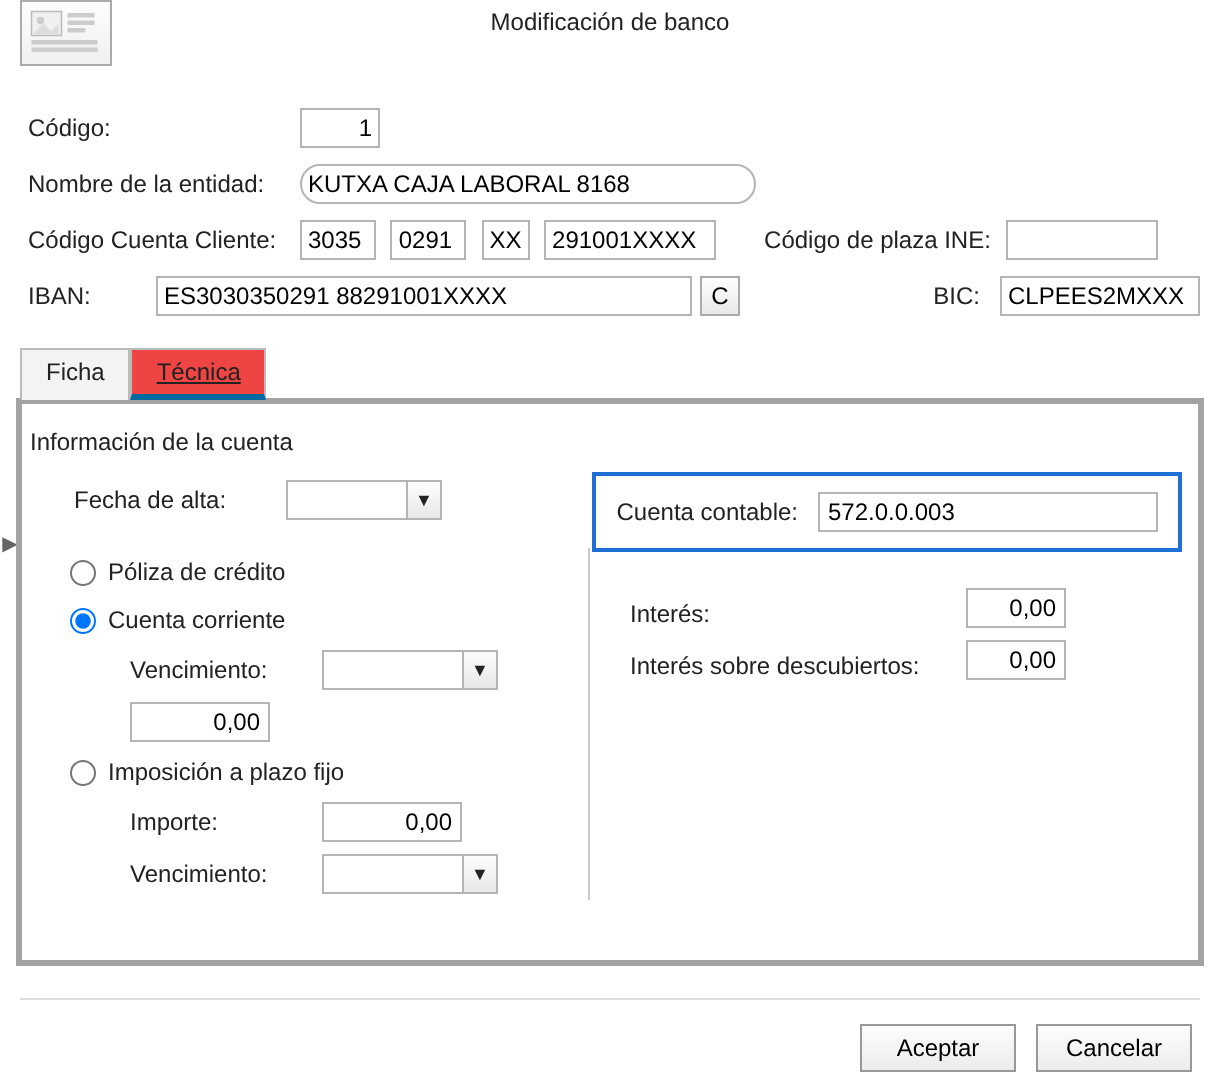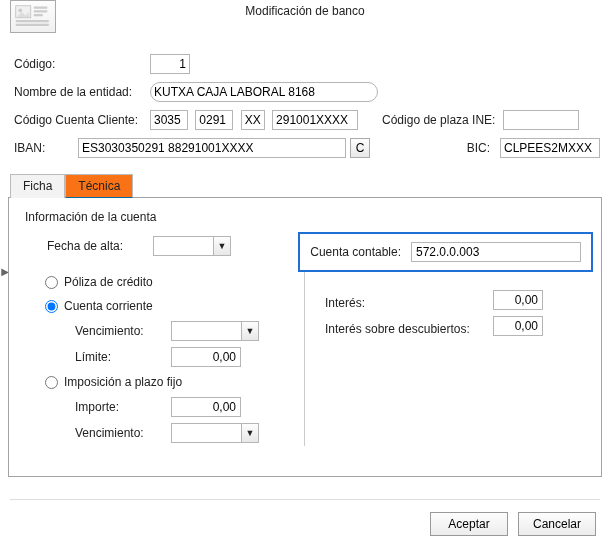--- a/index.html
+++ b/index.html
@@ -77,27 +77,28 @@
     border:1px solid #bbb;
     border-bottom:none;
     padding:4px 12px 4px 12px;
     background:#f3f3f3;
     cursor:pointer;
     margin-right:0;
     position:relative;
     top:1px;
   }
   .tab.active {
-    background:#f97316;
-    border-bottom:1px solid #0369a1;
+    background:#ef4444;
+    border-bottom:3px solid #0369a1;
     z-index:3;
+    text-decoration:underline;
   }
   .tab-body {
-    border:1px solid #a3a3a3;
-    padding:12px 12px 30px 12px;
+    border:3px solid #a3a3a3;
+    padding:12px 12px 30px 0;
     position:relative;
     min-height:280px;
     background:#fff;
   }
 
   .section-title { margin: 0 0 12px 4px; }
   .alta-row { display:flex; align-items:center; margin-left:26px; margin-bottom:14px;}
   .alta-row .lbl2 { width:106px; }
   .date-combo { position:relative; display:inline-flex; }
   .date-combo input { width:60px; height:20px; border:1px solid #b5b5b5; border-right:none;}
@@ -267,21 +268,20 @@
           <span>Cuenta corriente</span>
         </div>
         <div class="sub-row">
           <span class="slabel">Vencimiento:</span>
           <span class="combo-sm">
             <input style="">
             <span class="arrow">▼</span>
           </span>
         </div>
         <div class="sub-row">
-          <span class="slabel">Límite:</span>
           <input class="num-in" value="0,00" style="">
         </div>
         <div class="radio-line">
           <input type="radio" name="tipo" style="">
           <span>Imposición a plazo fijo</span>
         </div>
         <div class="sub-row">
           <span class="slabel">Importe:</span>
           <input class="num-in" value="0,00" style="">
         </div>

